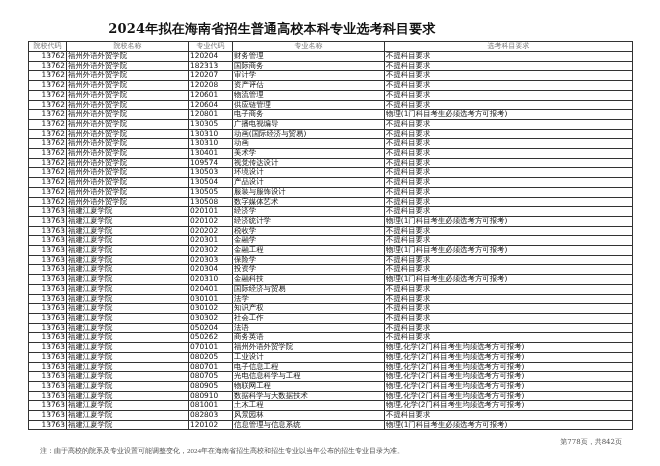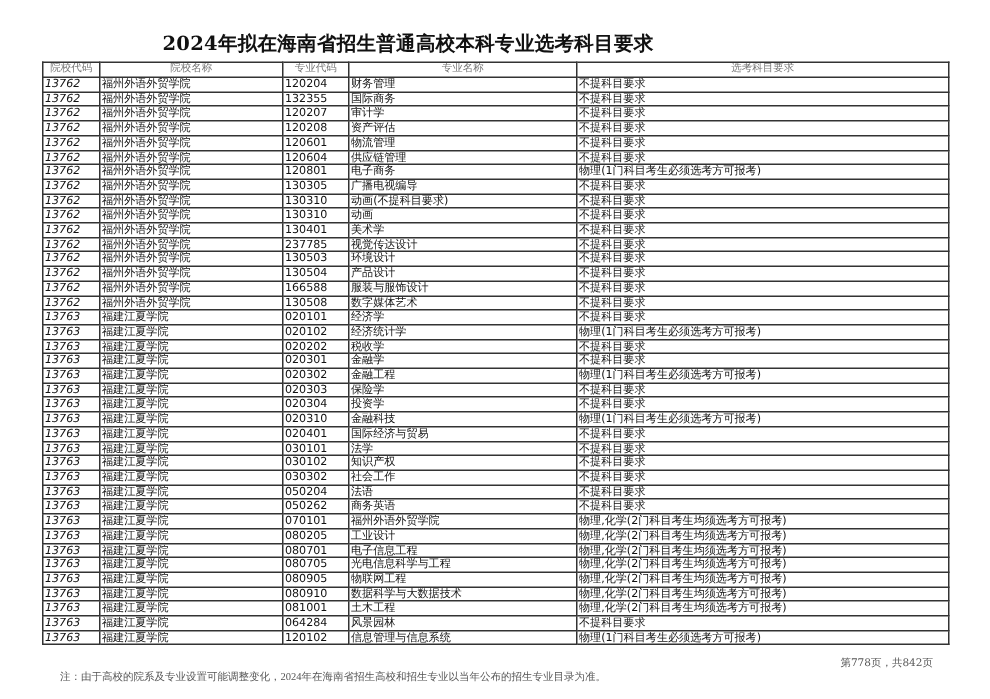--- a/index.html
+++ b/index.html
@@ -1,21 +1,21 @@
 <!DOCTYPE html>
 <html><head>
 <meta charset="utf-8">
 <style>
   html, body { margin:0; padding:0; background:#fff; }
   body { width:660px; height:466px; position:relative; overflow:hidden; font-family:"DejaVu Sans","Liberation Sans",sans-serif; color:#111; }
   .title { position:absolute; left:0; top:20px; width:544px; text-align:center; font-family:"DejaVu Serif","Liberation Serif",serif; font-weight:bold; font-size:13px; letter-spacing:0.2px; }
   table.grid { position:absolute; left:28px; top:41px; width:604px; border-collapse:collapse; table-layout:fixed; border:1.2px solid #222; }
   table.grid th, table.grid td { border:0.8px solid #333; height:8.7px; line-height:8.7px; padding:0 1px; font-size:7.4px; white-space:nowrap; overflow:hidden; }
   table.grid th { font-weight:normal; color:#777; font-family:Liberation Mono, monospace; font-size:7px; height:9px; line-height:9px; }
-  td.c-code { text-align:left;font-style:italic; }
+  td.c-code { text-align:right; }
   td.c-name, td.c-mcode, td.c-mname, td.c-req { text-align:left; }
   .footer-note { position:absolute; left:40px; top:446px; font-size:7px; color:#555; font-family:Liberation Serif, serif; }
   .footer-page { position:absolute; right:38px; top:437px; font-size:7px; color:#555; font-family:"DejaVu Serif","Liberation Serif",serif; }
 </style>
 </head>
 <body>
 
 <div class="title">2024年拟在海南省招生普通高校本科专业选考科目要求</div>
 
 <table class="grid">
@@ -39,21 +39,21 @@
       <tr>
         <td class="c-code">13762</td>
         <td class="c-name">福州外语外贸学院</td>
         <td class="c-mcode">120204</td>
         <td class="c-mname">财务管理</td>
         <td class="c-req">不提科目要求</td>
       </tr>
       <tr>
         <td class="c-code">13762</td>
         <td class="c-name">福州外语外贸学院</td>
-        <td class="c-mcode">132355</td>
+        <td class="c-mcode">182313</td>
         <td class="c-mname">国际商务</td>
         <td class="c-req">不提科目要求</td>
       </tr>
       <tr>
         <td class="c-code">13762</td>
         <td class="c-name">福州外语外贸学院</td>
         <td class="c-mcode">120207</td>
         <td class="c-mname">审计学</td>
         <td class="c-req">不提科目要求</td>
       </tr>
@@ -89,62 +89,62 @@
         <td class="c-code">13762</td>
         <td class="c-name">福州外语外贸学院</td>
         <td class="c-mcode">130305</td>
         <td class="c-mname">广播电视编导</td>
         <td class="c-req">不提科目要求</td>
       </tr>
       <tr>
         <td class="c-code">13762</td>
         <td class="c-name">福州外语外贸学院</td>
         <td class="c-mcode">130310</td>
-        <td class="c-mname">动画(不提科目要求)</td>
+        <td class="c-mname">动画(国际经济与贸易)</td>
         <td class="c-req">不提科目要求</td>
       </tr>
       <tr>
         <td class="c-code">13762</td>
         <td class="c-name">福州外语外贸学院</td>
         <td class="c-mcode">130310</td>
         <td class="c-mname">动画</td>
         <td class="c-req">不提科目要求</td>
       </tr>
       <tr>
         <td class="c-code">13762</td>
         <td class="c-name">福州外语外贸学院</td>
         <td class="c-mcode">130401</td>
         <td class="c-mname">美术学</td>
         <td class="c-req">不提科目要求</td>
       </tr>
       <tr>
         <td class="c-code">13762</td>
         <td class="c-name">福州外语外贸学院</td>
-        <td class="c-mcode">237785</td>
+        <td class="c-mcode">109574</td>
         <td class="c-mname">视觉传达设计</td>
         <td class="c-req">不提科目要求</td>
       </tr>
       <tr>
         <td class="c-code">13762</td>
         <td class="c-name">福州外语外贸学院</td>
         <td class="c-mcode">130503</td>
         <td class="c-mname">环境设计</td>
         <td class="c-req">不提科目要求</td>
       </tr>
       <tr>
         <td class="c-code">13762</td>
         <td class="c-name">福州外语外贸学院</td>
         <td class="c-mcode">130504</td>
         <td class="c-mname">产品设计</td>
         <td class="c-req">不提科目要求</td>
       </tr>
       <tr>
         <td class="c-code">13762</td>
         <td class="c-name">福州外语外贸学院</td>
-        <td class="c-mcode">166588</td>
+        <td class="c-mcode">130505</td>
         <td class="c-mname">服装与服饰设计</td>
         <td class="c-req">不提科目要求</td>
       </tr>
       <tr>
         <td class="c-code">13762</td>
         <td class="c-name">福州外语外贸学院</td>
         <td class="c-mcode">130508</td>
         <td class="c-mname">数字媒体艺术</td>
         <td class="c-req">不提科目要求</td>
       </tr>
@@ -291,21 +291,21 @@
       <tr>
         <td class="c-code">13763</td>
         <td class="c-name">福建江夏学院</td>
         <td class="c-mcode">081001</td>
         <td class="c-mname">土木工程</td>
         <td class="c-req">物理,化学(2门科目考生均须选考方可报考)</td>
       </tr>
       <tr>
         <td class="c-code">13763</td>
         <td class="c-name">福建江夏学院</td>
-        <td class="c-mcode">064284</td>
+        <td class="c-mcode">082803</td>
         <td class="c-mname">风景园林</td>
         <td class="c-req">不提科目要求</td>
       </tr>
       <tr>
         <td class="c-code">13763</td>
         <td class="c-name">福建江夏学院</td>
         <td class="c-mcode">120102</td>
         <td class="c-mname">信息管理与信息系统</td>
         <td class="c-req">物理(1门科目考生必须选考方可报考)</td>
       </tr>

